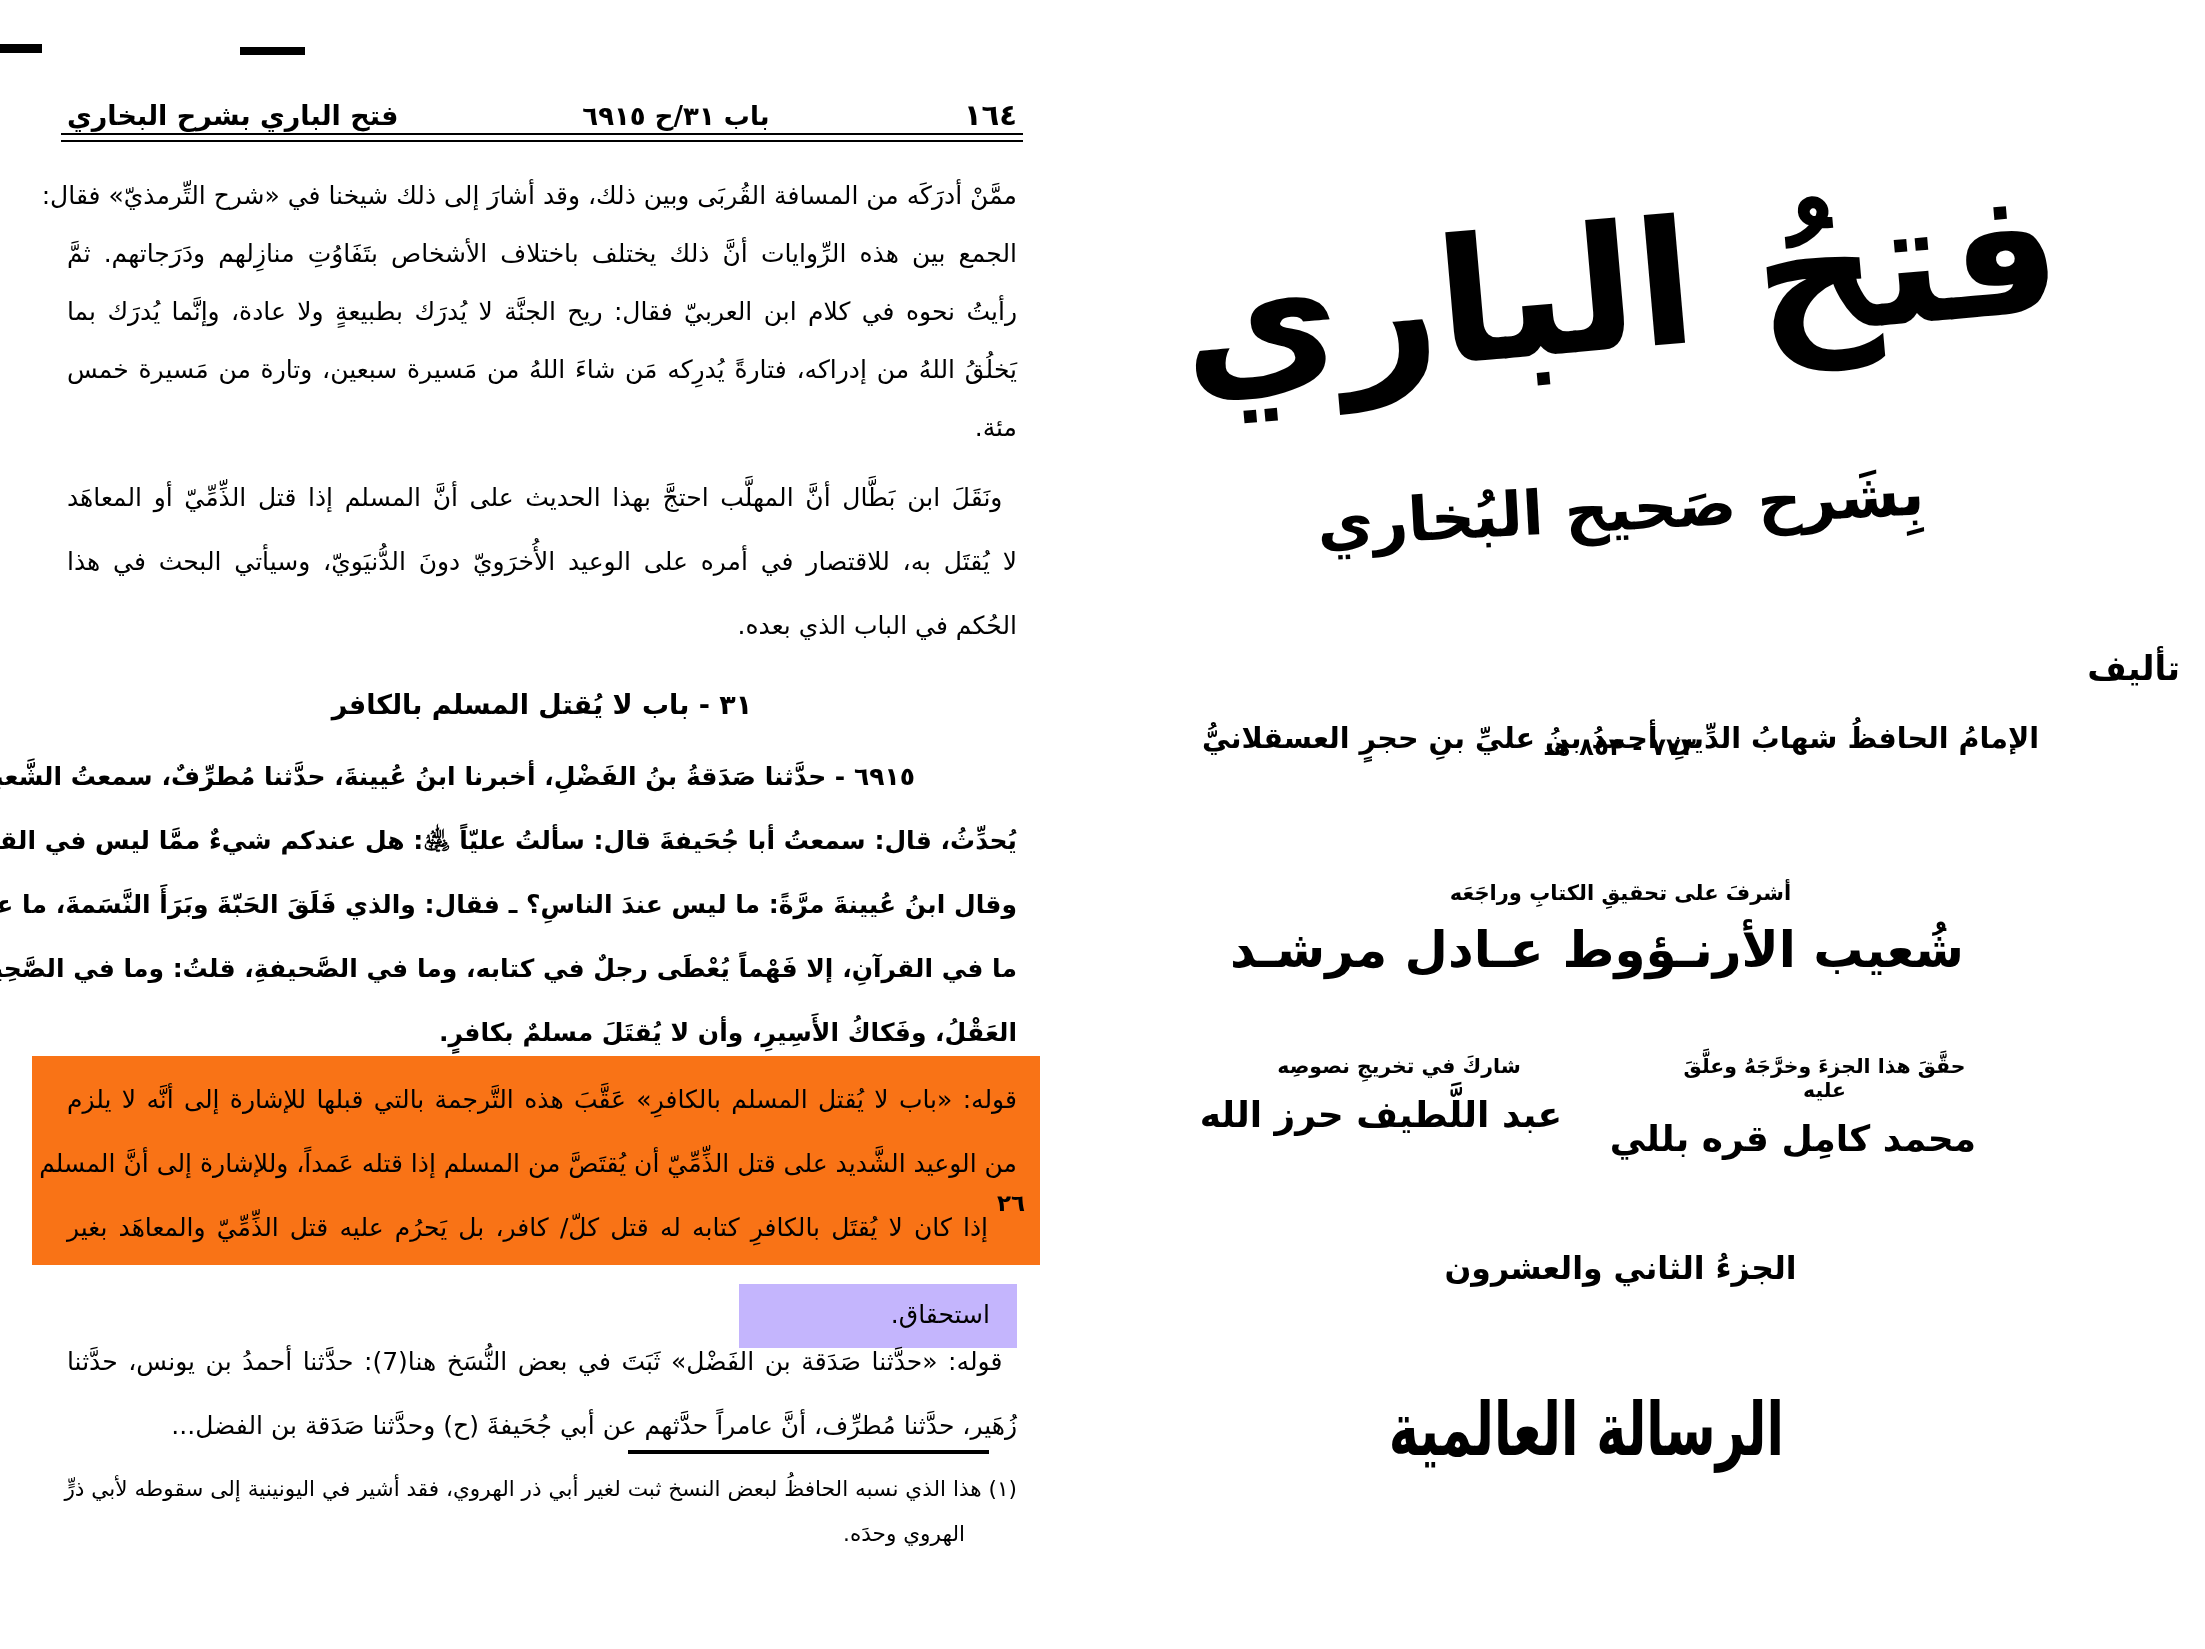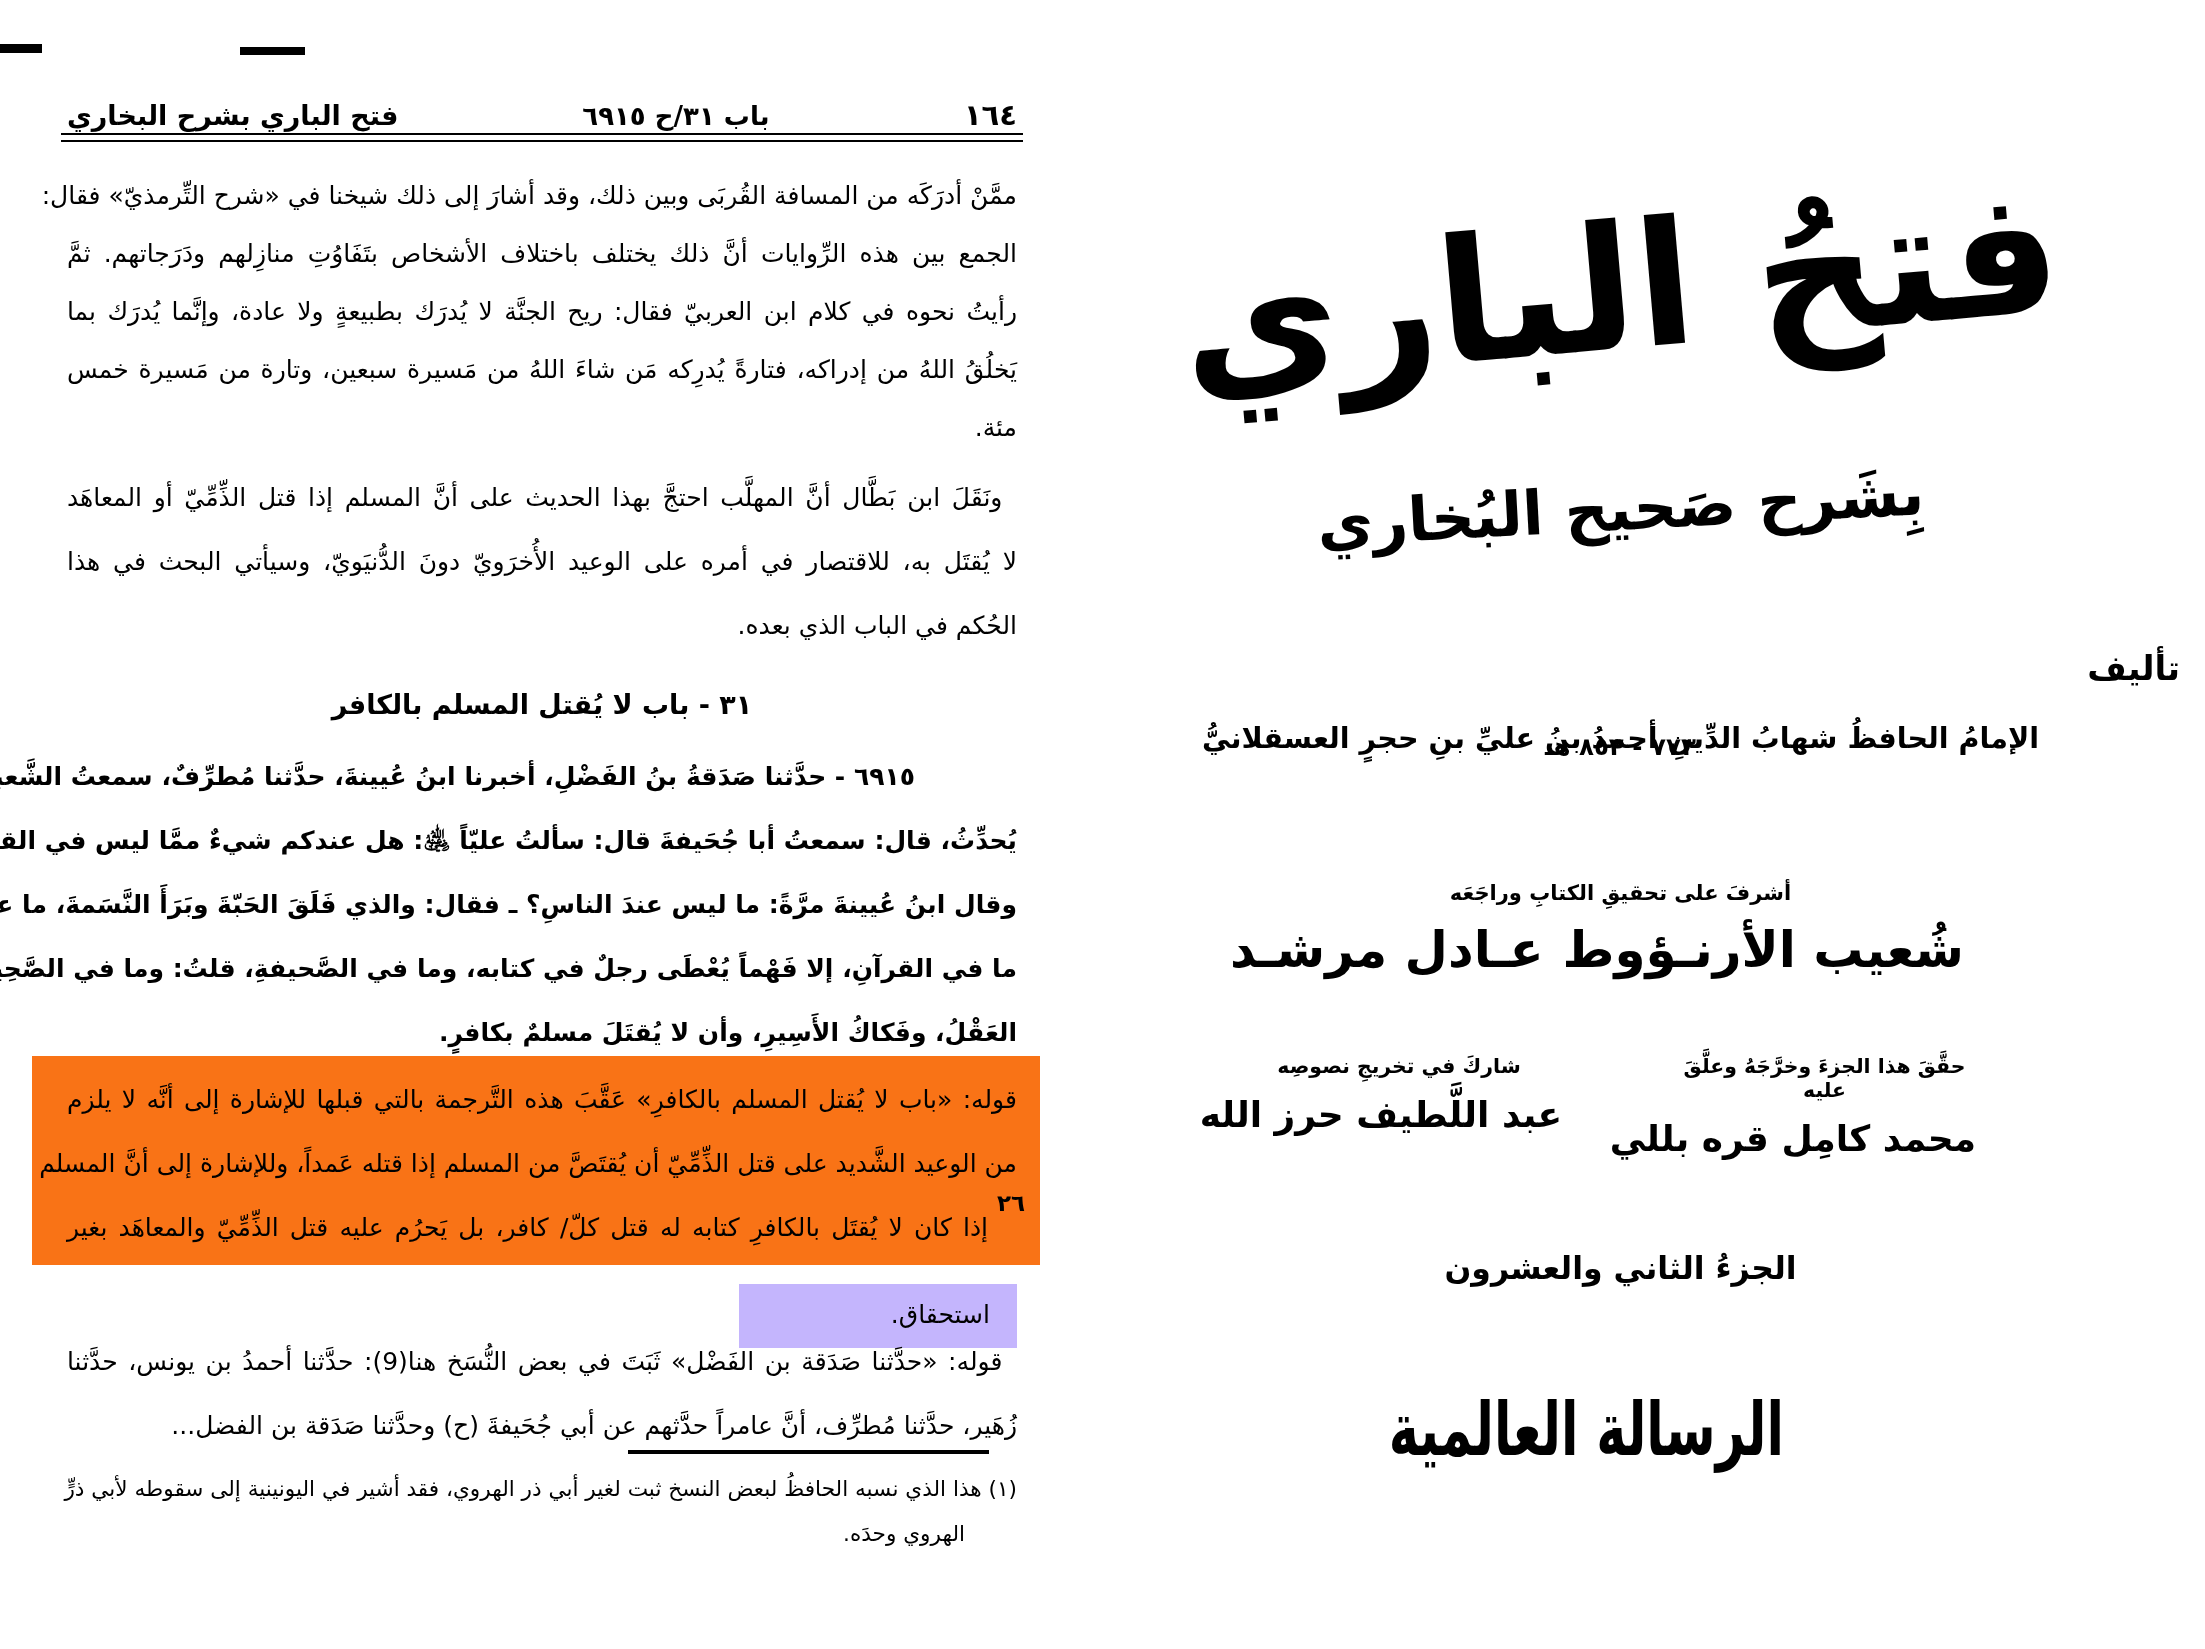--- a/index.html
+++ b/index.html
@@ -110,21 +110,21 @@
     <div class="par" id="hl-block">
       <span class="line j">قوله: «باب لا يُقتل المسلم بالكافرِ» عَقَّبَ هذه التَّرجمة بالتي قبلها للإشارة إلى أنَّه لا يلزم</span>
       <span class="line j">من الوعيد الشَّديد على قتل الذِّمِّيّ أن يُقتَصَّ من المسلم إذا قتله عَمداً، وللإشارة إلى أنَّ المسلم</span>
       <span class="line j" style="text-indent:29px;">إذا كان لا يُقتَل بالكافرِ كتابه له قتل كلّ/ كافر، بل يَحرُم عليه قتل الذِّمِّيّ والمعاهَد بغير</span>
     </div>
     <div class="par line e" id="hl-tail-line">
       <span class="hl-word">استحقاق.</span>
     </div>
 
     <div class="par" id="p5">
-      <span class="line j" style="text-indent:14.6px;">قوله: «حدَّثنا صَدَقة بن الفَضْل» ثَبَتَ في بعض النُّسَخ هنا(9): حدَّثنا أحمدُ بن يونس، حدَّثنا</span>
+      <span class="line j" style="text-indent:14.6px;">قوله: «حدَّثنا صَدَقة بن الفَضْل» ثَبَتَ في بعض النُّسَخ هنا(7): حدَّثنا أحمدُ بن يونس، حدَّثنا</span>
       <span class="line e">زُهَير، حدَّثنا مُطرِّف، أنَّ عامراً حدَّثهم عن أبي جُحَيفةَ (ح) وحدَّثنا صَدَقة بن الفضل...</span>
     </div>
 
     <div id="fn-rule"></div>
     <div class="par" id="footnote">
       <span class="line j">(١) هذا الذي نسبه الحافظُ لبعض النسخ ثبت لغير أبي ذر الهروي، فقد أشير في اليونينية إلى سقوطه لأبي ذرٍّ</span>
       <span class="line e fn2">الهروي وحدَه.</span>
     </div>
 
     <div id="margin-num">٢٦</div>

